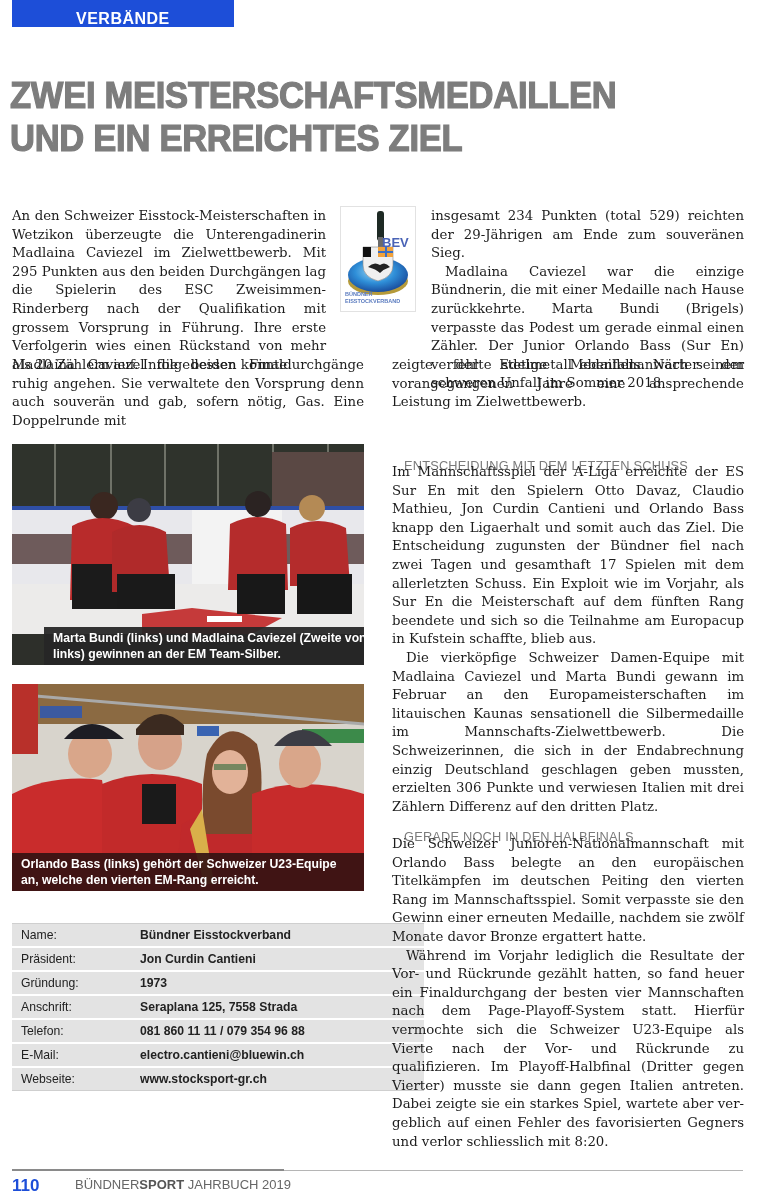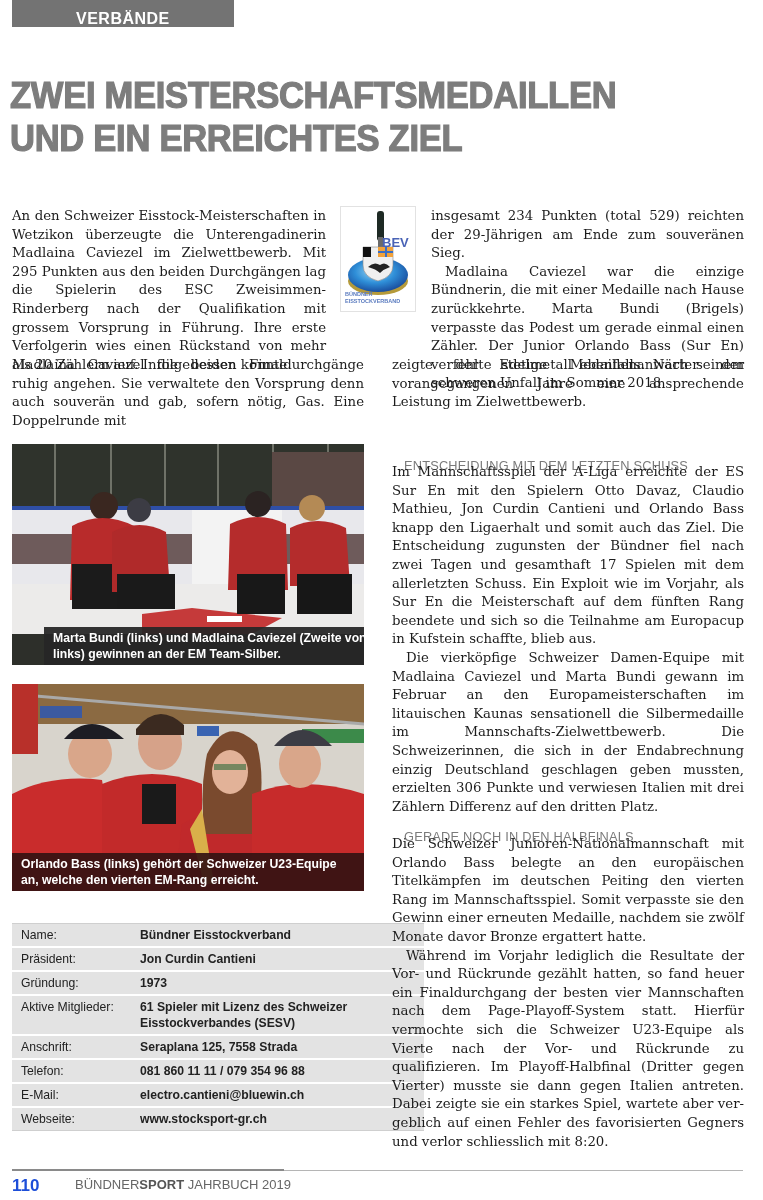--- a/index.html
+++ b/index.html
@@ -1,19 +1,19 @@
 <!DOCTYPE html>
 <html><head>
 <meta charset="utf-8">
 <style>
   html, body { margin: 0; padding: 0; background: #ffffff; }
   body { width: 763px; height: 1200px; position: relative; overflow: hidden;
          font-family: "DejaVu Serif", "Liberation Serif", serif; color: #1c1c1c; }
   .section-tab { position: absolute; left: 12px; top: 0; width: 222px; height: 27px;
-                 background: #737373; }
+                 background: #1d4ed8; }
   .section-tab span { position: absolute; left: 64px; top: 10px; color: #ffffff;
                       font-family: "Liberation Sans", sans-serif; font-weight: bold;
                       font-size: 16px; letter-spacing: 0.5px; line-height: 18px; }
   .headline { position: absolute; left: 10px; top: 74px; margin: 0;
               font-family: "Liberation Sans", sans-serif; font-weight: 900;
               font-size: 36px; line-height: 43px; color: #7d7d7d;
               letter-spacing: -0.3px; transform: scaleX(0.96); transform-origin: left top; }
   .headline span { display: block; -webkit-text-stroke: 1.2px #7d7d7d; }
   .body-text { font-size: 13.3px; line-height: 18.6px; text-align: justify; margin: 0; hyphens: manual; }
   .body-text p { margin: 0; }
@@ -185,24 +185,20 @@
     </tr>
     <tr>
       <td class="label">Präsident:</td>
       <td class="value">Jon Curdin Cantieni</td>
     </tr>
     <tr>
       <td class="label">Gründung:</td>
       <td class="value">1973</td>
     </tr>
     <tr>
-      <td class="label">Aktive Mitglieder:</td>
-      <td class="value">61 Spieler mit Lizenz des Schweizer Eisstockverbandes (SESV)</td>
-    </tr>
-    <tr>
       <td class="label">Anschrift:</td>
       <td class="value">Seraplana 125, 7558 Strada</td>
     </tr>
     <tr>
       <td class="label">Telefon:</td>
       <td class="value">081 860 11 11 / 079 354 96 88</td>
     </tr>
     <tr>
       <td class="label">E-Mail:</td>
       <td class="value">electro.cantieni@bluewin.ch</td>

